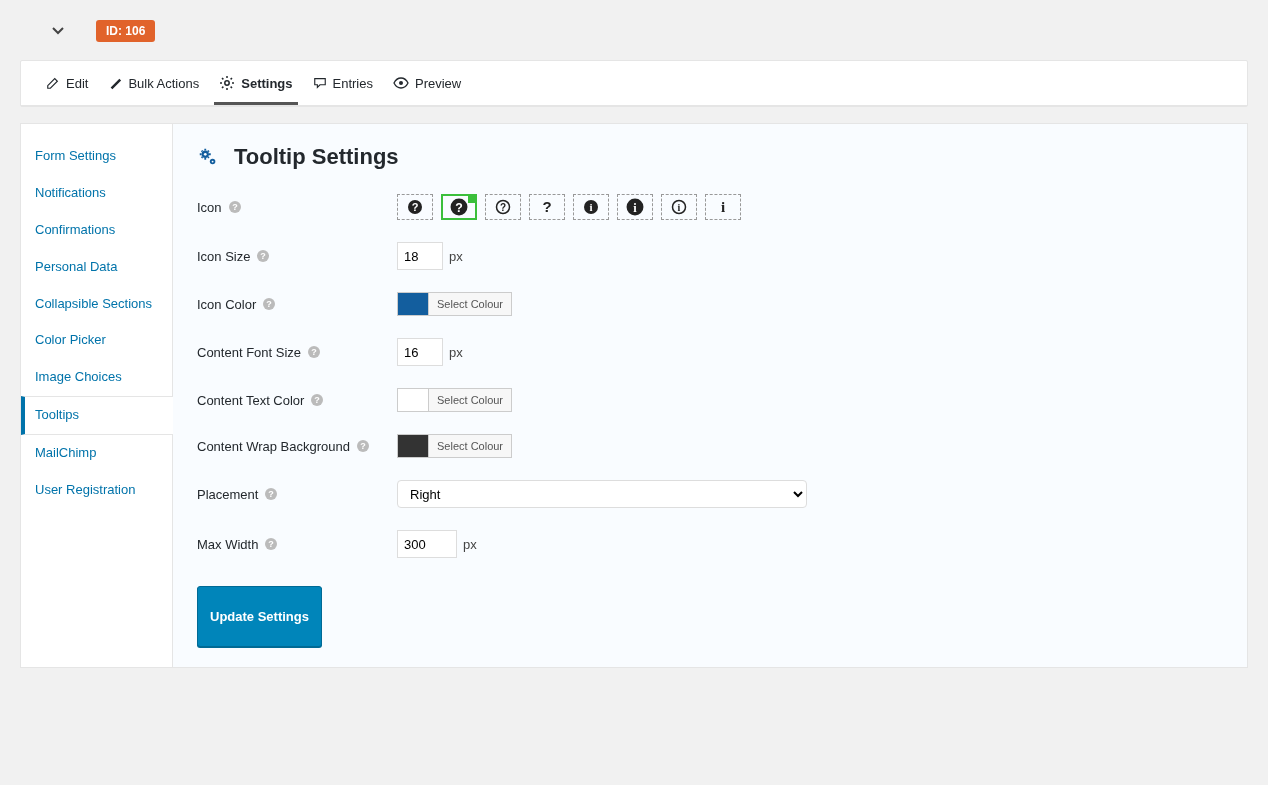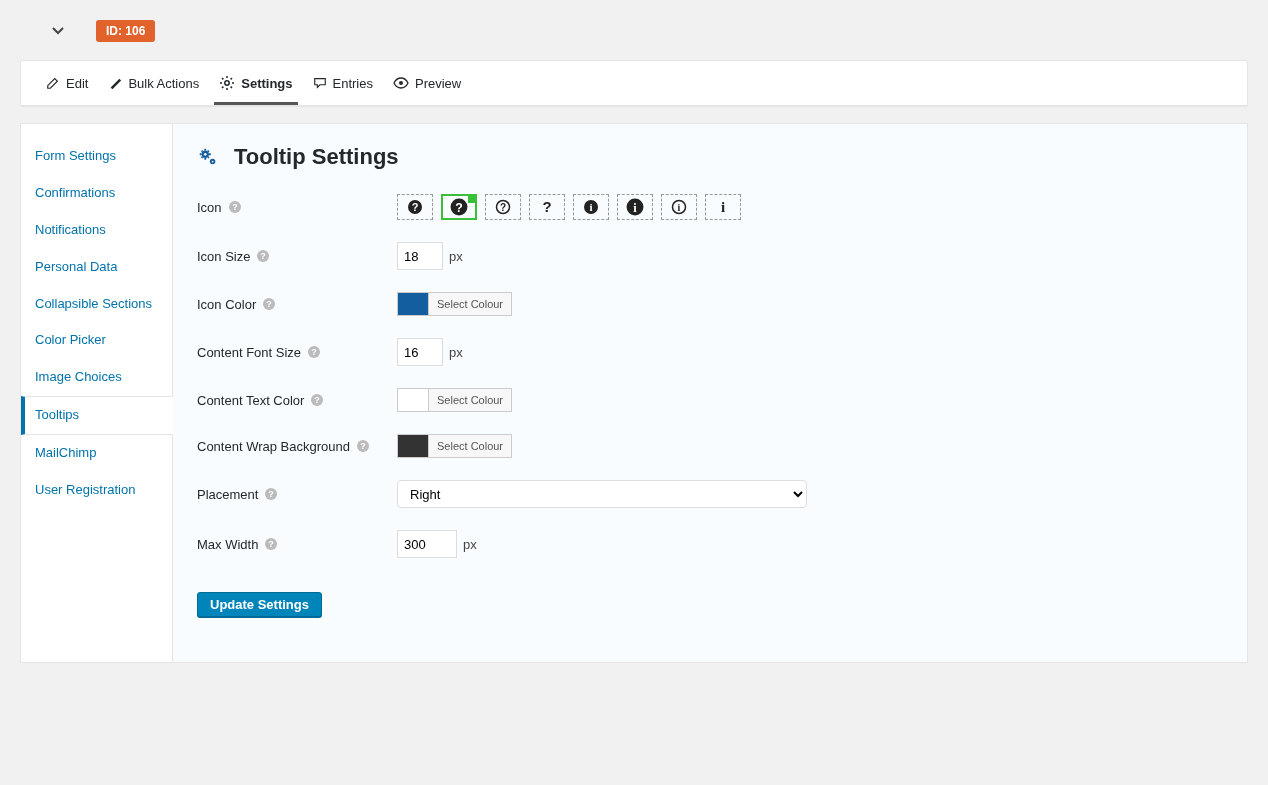--- a/index.html
+++ b/index.html
@@ -200,27 +200,27 @@
 .select-input {
   width: 410px;
   height: 28px;
   border: 1px solid #ddd;
   background: #fff;
   padding: 2px 8px;
   font-size: 13px;
   border-radius: 4px;
 }
 .update-btn {
-  margin-top: 12px;
+  margin-top: 6px;
   background: #0085ba;
   border: 1px solid #006a95;
   color: #fff;
   font-size: 13px;
   font-weight: 600;
-  padding: 4px 12px;
+  padding: 22px 12px;
   border-radius: 3px;
   cursor: pointer;
   box-shadow: 0 1px 0 #006a95;
 }
 svg { display: block; }
 </style>
 </head>
 <body>
 
 <div class="wrap">
@@ -277,22 +277,22 @@
             </svg>
           </span>
         <span>Preview</span>
       </div>
     </div>
   </div>
 
   <div class="content-card">
     <div class="sidebar">
       <a class="sidebar-item">Form Settings</a>
+      <a class="sidebar-item">Notifications</a>
       <a class="sidebar-item">Confirmations</a>
-      <a class="sidebar-item">Notifications</a>
       <a class="sidebar-item">Personal Data</a>
       <a class="sidebar-item">Collapsible Sections</a>
       <a class="sidebar-item">Color Picker</a>
       <a class="sidebar-item">Image Choices</a>
       <a class="sidebar-item active">Tooltips</a>
       <a class="sidebar-item">MailChimp</a>
       <a class="sidebar-item">User Registration</a>
     </div>
 
     <div class="main">

